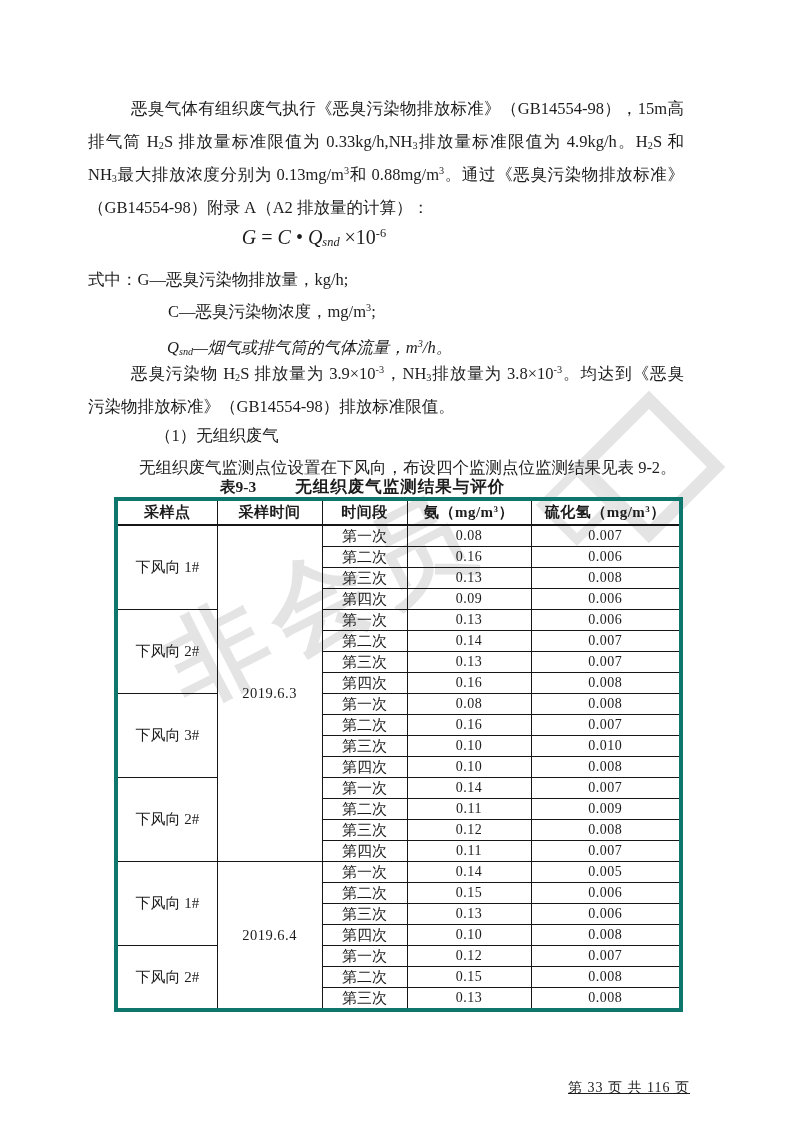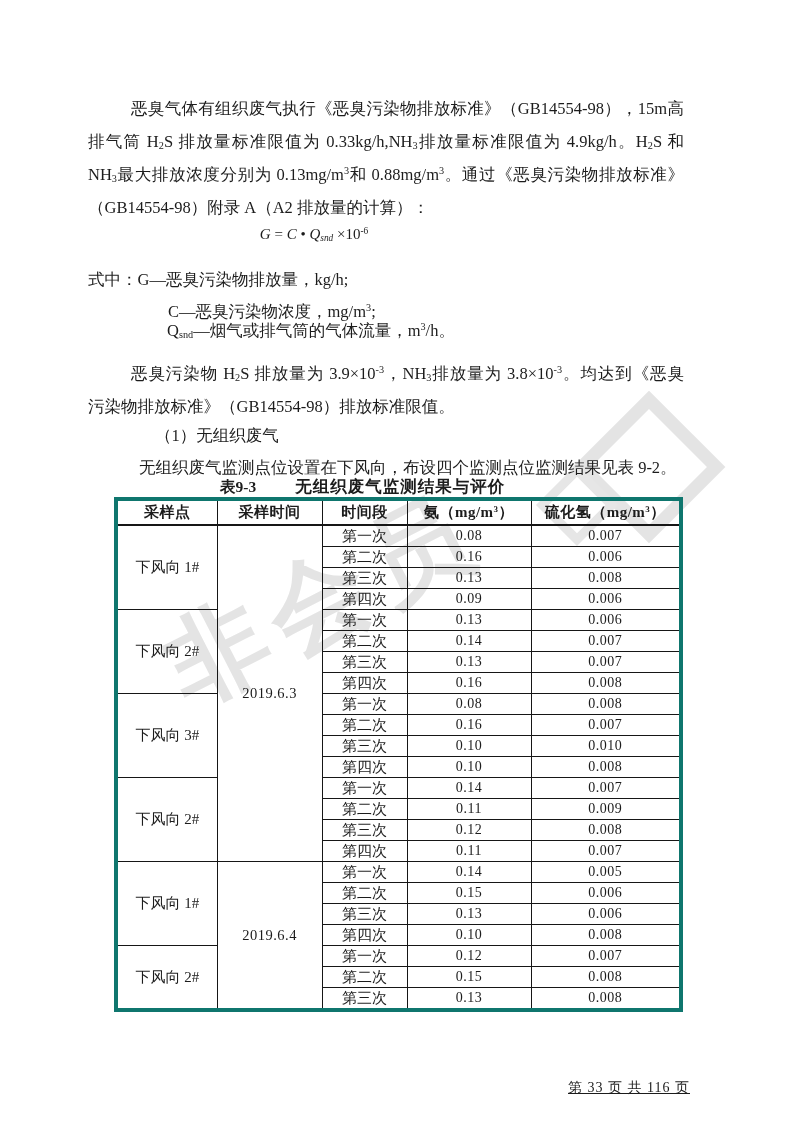--- a/index.html
+++ b/index.html
@@ -26,21 +26,21 @@
   
   .doc{position:absolute;inset:0;z-index:1;}
   .para{font-size:16.5px;}
   .jpara{width:596px;}
   .jpara .line{height:33px;line-height:33px;text-align:justify;text-align-last:justify;white-space:nowrap;}
   .jpara .line:last-child{text-align-last:auto;white-space:normal;}
   .jpara .line:first-child{text-indent:43px;}
   sub,sup{font-size:62%;line-height:0;}
   sub{vertical-align:-0.18em;}
   sup{vertical-align:0.55em;}
-  .formula{width:628px;text-align:center;font-size:15px;}
+  .formula{width:628px;text-align:center;font-size:20px;}
   .formula .it{font-style:italic;}
   .formula sub{font-style:italic;}
   .oneline{white-space:nowrap;height:24px;line-height:24px;}
   
   .caption{left:114px;top:476px;width:565px;display:flex;align-items:baseline;}
   .cap-label{font-weight:bold;font-size:15.5px;margin-left:106px;}
   .cap-title{font-weight:bold;font-size:16.5px;margin-left:39px;letter-spacing:1px;}
   
   table.mon{
     position:absolute;left:114px;top:497px;width:565px;
@@ -78,21 +78,21 @@
       <div class="line">NH<sub>3</sub>最大排放浓度分别为 0.13mg/m<sup>3</sup>和 0.88mg/m<sup>3</sup>。通过《恶臭污染物排放标准》</div>
       <div class="line">（GB14554-98）附录 A（A2 排放量的计算）：</div>
     </div>
 
   <div class="abs formula" style="left:0;top:226px;"><span class="it">G</span> = <span class="it">C</span> • <span class="it">Q</span><sub>snd</sub> ×10<sup>-6</sup></div>
 
   <div class="abs para oneline" style="left:88px;top:268px;">式中：G—恶臭污染物排放量，kg/h;</div>
 
   <div class="abs para oneline" style="left:168px;top:300px;">C—恶臭污染物浓度，mg/m<sup>3</sup>;</div>
 
-  <div class="abs para oneline" style="left:167px;top:319px;">Q<sub>snd</sub>—烟气或排气筒的气体流量，m<sup>3</sup>/h。</div>
+  <div class="abs para oneline" style="left:167px;top:336px;font-style:italic;">Q<sub>snd</sub>—烟气或排气筒的气体流量，m<sup>3</sup>/h。</div>
 
   <div class="abs para jpara" style="left:88px;top:357px;">
       <div class="line">恶臭污染物 H<sub>2</sub>S 排放量为 3.9×10<sup>-3</sup>，NH<sub>3</sub>排放量为 3.8×10<sup>-3</sup>。均达到《恶臭</div>
       <div class="line">污染物排放标准》（GB14554-98）排放标准限值。</div>
     </div>
 
   <div class="abs para oneline" style="left:155px;top:424px;">（1）无组织废气</div>
 
   <div class="abs para oneline" style="left:139px;top:456px;">无组织废气监测点位设置在下风向，布设四个监测点位监测结果见表 9-2。</div>
 

